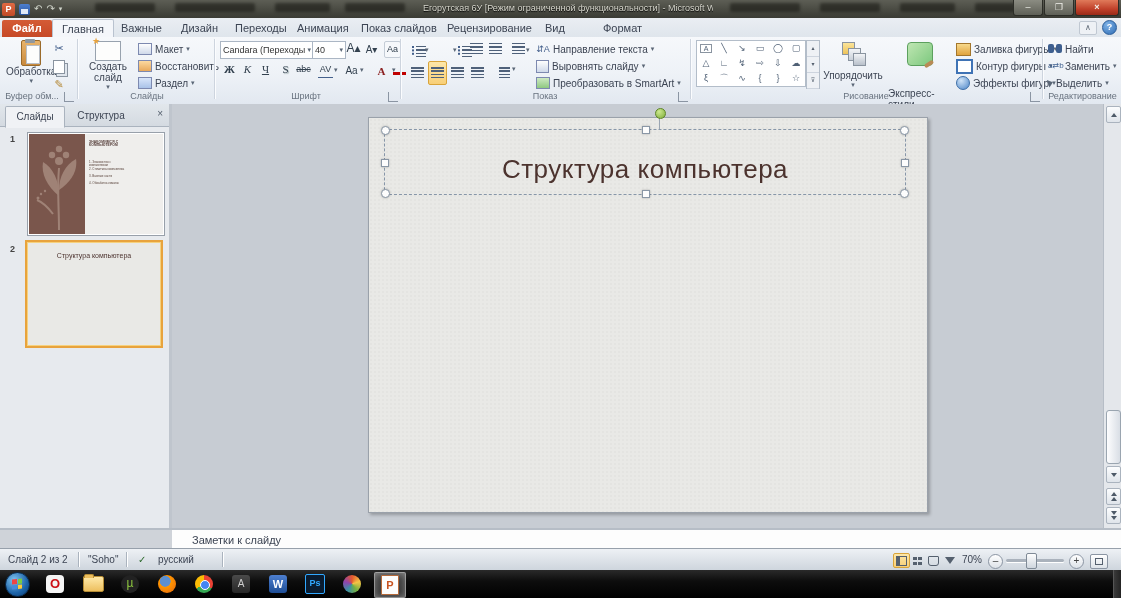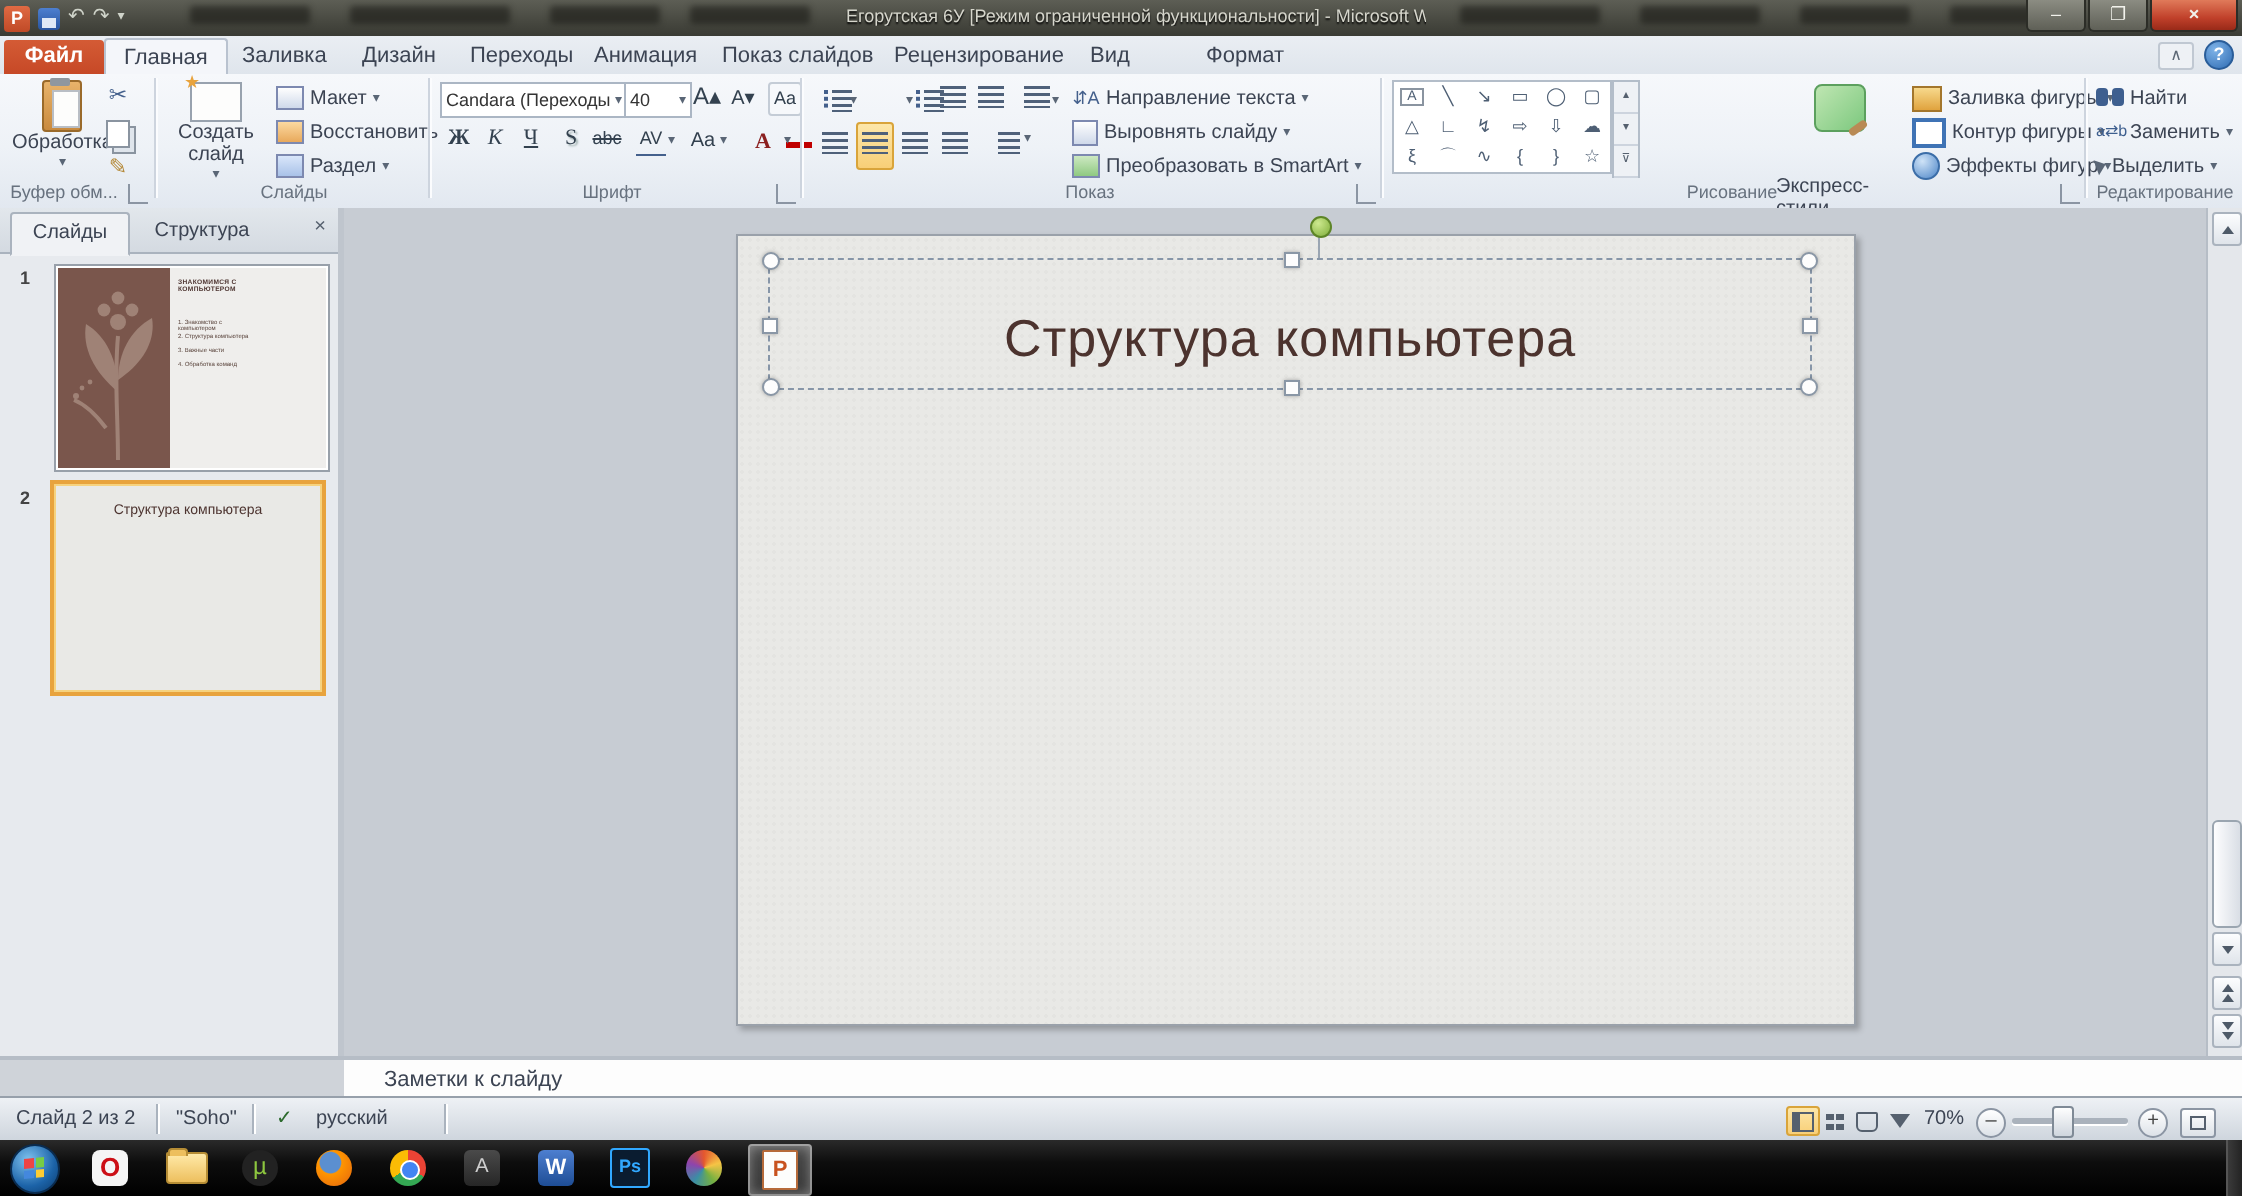--- a/index.html
+++ b/index.html
@@ -243,21 +243,21 @@
     <div class="abs win-btns">
       <span class="wbtn">–</span>
       <span class="wbtn">❐</span>
       <span class="wbtn close">×</span>
     </div>
   </div>
 
   <div class="abs tabrow">
     <span class="rtab file" style="left:2px;width:32px">Файл</span>
     <span class="rtab active" style="left:52px">Главная</span>
-    <span class="rtab" style="left:112px">Заливка</span>
+    <span class="rtab" style="left:112px">Важные</span>
     <span class="rtab" style="left:172px">Дизайн</span>
     <span class="rtab" style="left:226px">Переходы</span>
     <span class="rtab" style="left:288px">Анимация</span>
     <span class="rtab" style="left:352px">Показ слайдов</span>
     <span class="rtab" style="left:438px">Рецензирование</span>
     <span class="rtab" style="left:536px">Вид</span>
     <span class="rtab" style="left:594px">Формат</span>
   </div>
   <div class="abs rib-help">
     <span class="collapse-btn">∧</span>
@@ -387,20 +387,29 @@
       <span class="shapecell">⌒</span>
       <span class="shapecell">∿</span>
       <span class="shapecell">{</span>
       <span class="shapecell">}</span>
       <span class="shapecell">☆</span>
     </div>
     <div class="shape-scroll" style="left:806px;top:3px;height:47px">
       <span>▴</span>
       <span>▾</span>
       <span>⊽</span>
+    </div>
+    <div class="bigbtn" style="left:822px;top:5px;width:62px">
+      <span class="arrange-ic">
+          <i class="a1"></i>
+          <i class="a2"></i>
+          <i class="a3"></i>
+        </span>
+      <span style="margin-top:6px">Упорядочить</span>
+      <span class="dd">▾</span>
     </div>
     <div class="bigbtn" style="left:888px;top:5px;width:64px">
       <span class="qstyle-ic"></span>
       <span style="margin-top:22px">Экспресс-стили</span>
       <span class="dd">▾</span>
     </div>
     <div class="smallrow" style="left:956px;top:4px">
       <span class="fill-ic"></span>
       <span>Заливка фигуры</span>
       <span class="dd">▾</span>

